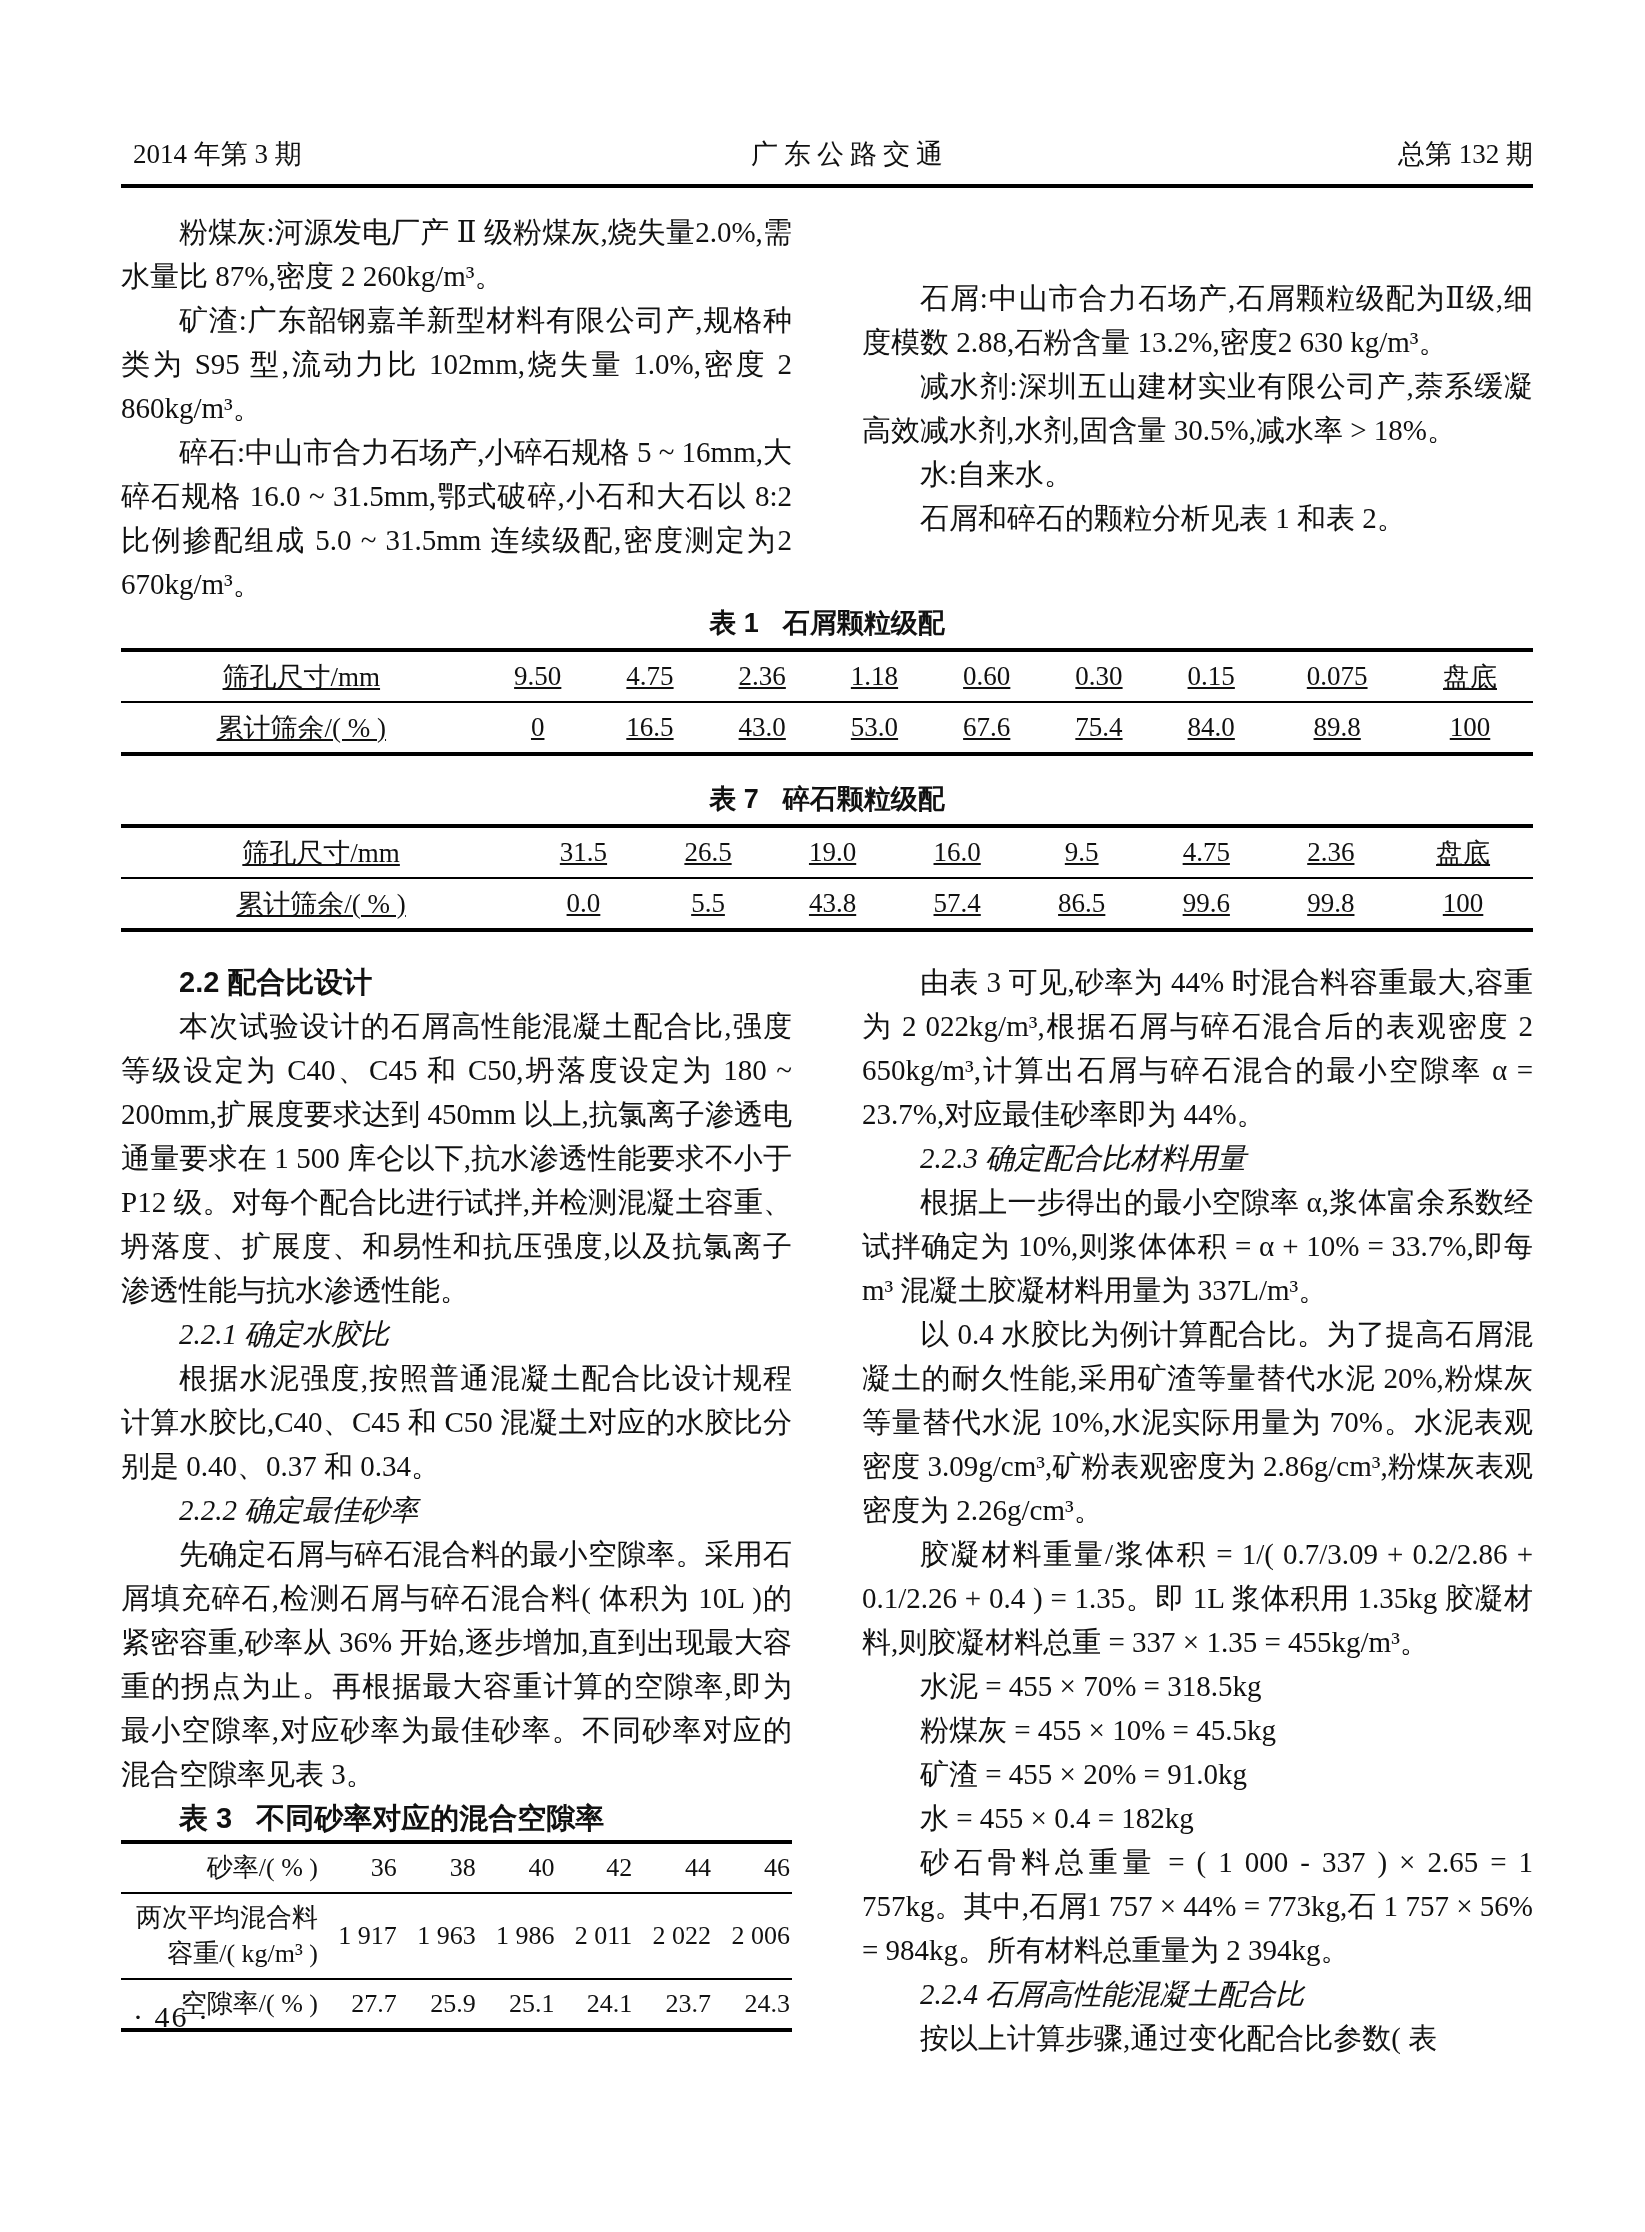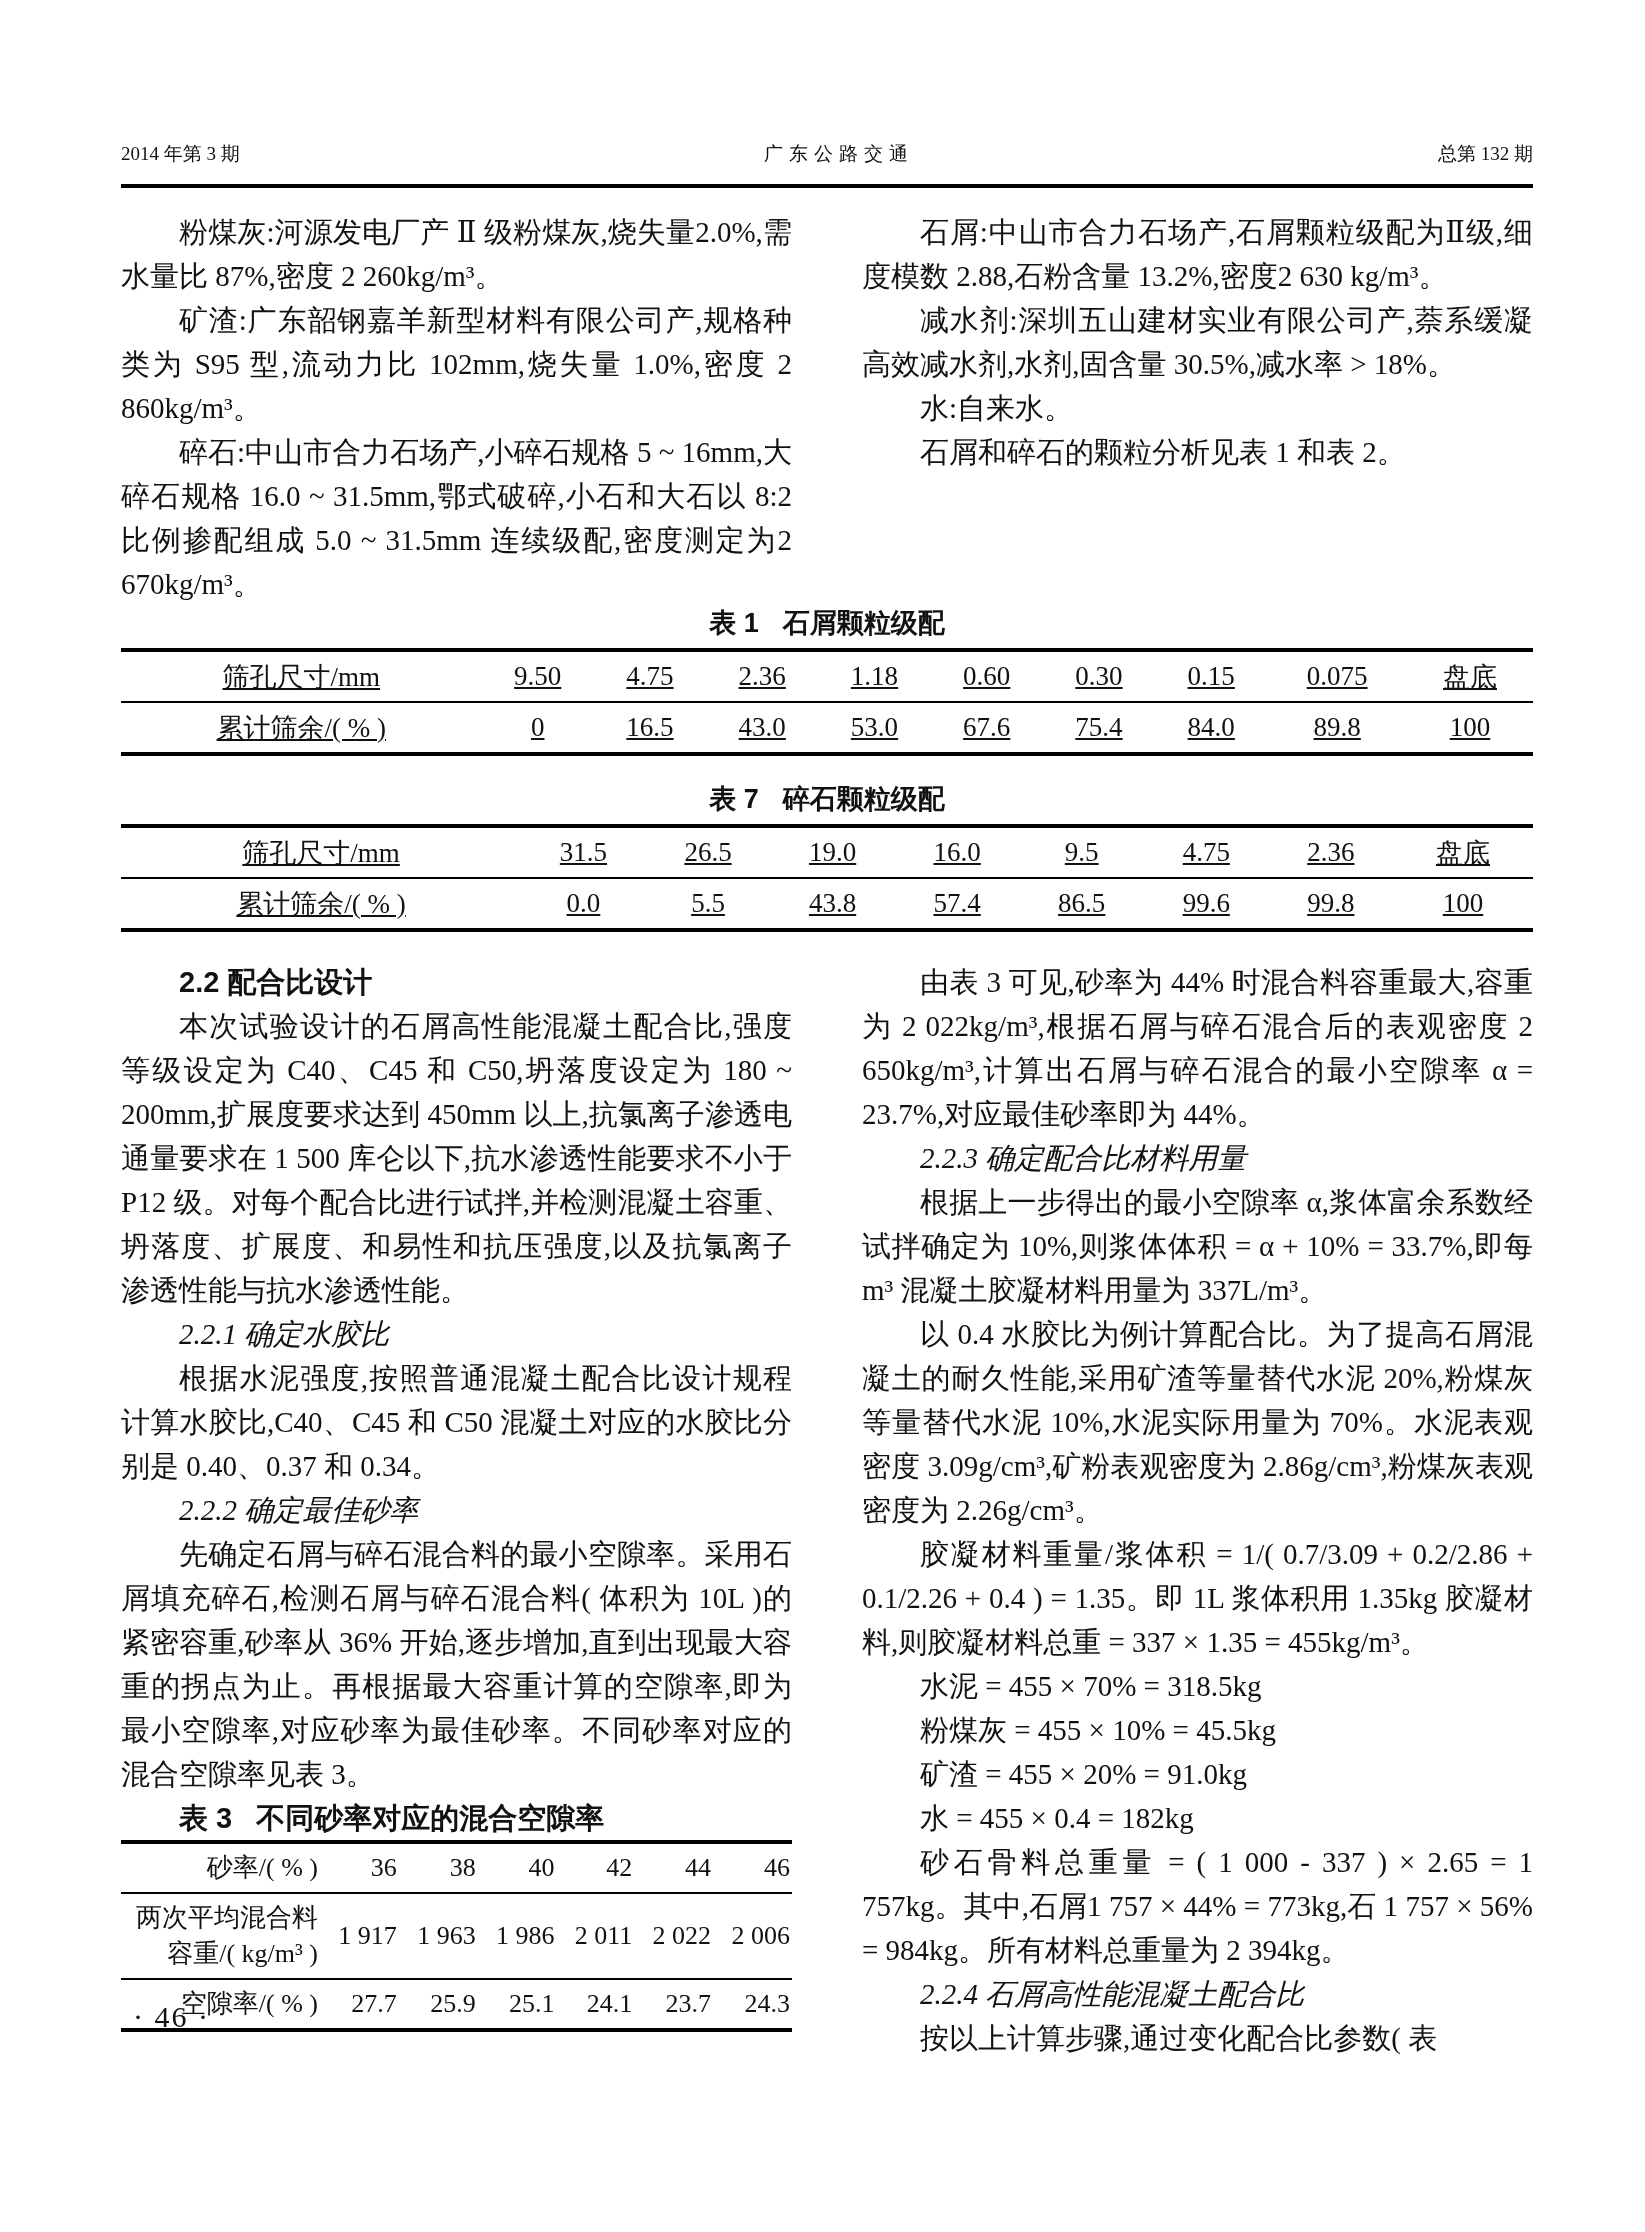--- a/index.html
+++ b/index.html
@@ -10,21 +10,21 @@
     background:#ffffff;
     box-sizing:border-box;
     padding:137px 113px 0 121px;
     font-family:"Liberation Serif","DejaVu Serif",serif;
     color:#111;
     overflow:hidden;
   }
   
   .runhead {
     display:flex; justify-content:space-between; align-items:baseline;
-    font-size:19px; line-height:34px;
+    font-size:27px; line-height:34px;margin-left:12px;
   }
   .runhead .center { letter-spacing:6px; }
   .head-rule { margin-top:13px; height:4px; background:#000; }
 
   
   .columns { display:flex; gap:70px; }
   .col { width:671px; }
   .col p {
     margin:0; font-size:29px; line-height:44px;
     text-align:justify; text-indent:2em;
@@ -84,21 +84,21 @@
 
 <div class="page">
 
   <div class="runhead">
     <span>2014 年第 3 期</span>
     <span class="center">广东公路交通</span>
     <span>总第 132 期</span>
   </div>
   <div class="head-rule"></div>
 
-  <div class="columns" style="margin-top:22px;">
+  <div class="columns" style="margin-top:22px;align-items:center;">
     <div class="col">
       <p>粉煤灰:河源发电厂产 Ⅱ 级粉煤灰,烧失量2.0%,需水量比 87%,密度 2 260kg/m³。</p>
       <p>矿渣:广东韶钢嘉羊新型材料有限公司产,规格种类为 S95 型,流动力比 102mm,烧失量 1.0%,密度 2 860kg/m³。</p>
       <p>碎石:中山市合力石场产,小碎石规格 5 ~ 16mm,大碎石规格 16.0 ~ 31.5mm,鄂式破碎,小石和大石以 8:2 比例掺配组成 5.0 ~ 31.5mm 连续级配,密度测定为2 670kg/m³。</p>
     </div>
     <div class="col">
       <p>石屑:中山市合力石场产,石屑颗粒级配为Ⅱ级,细度模数 2.88,石粉含量 13.2%,密度2 630 kg/m³。</p>
       <p>减水剂:深圳五山建材实业有限公司产,萘系缓凝高效减水剂,水剂,固含量 30.5%,减水率 &gt; 18%。</p>
       <p>水:自来水。</p>
       <p>石屑和碎石的颗粒分析见表 1 和表 2。</p>

